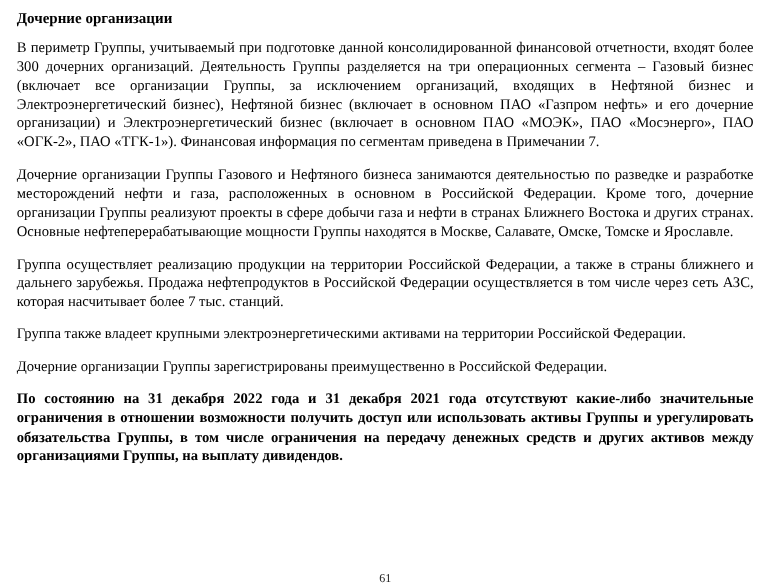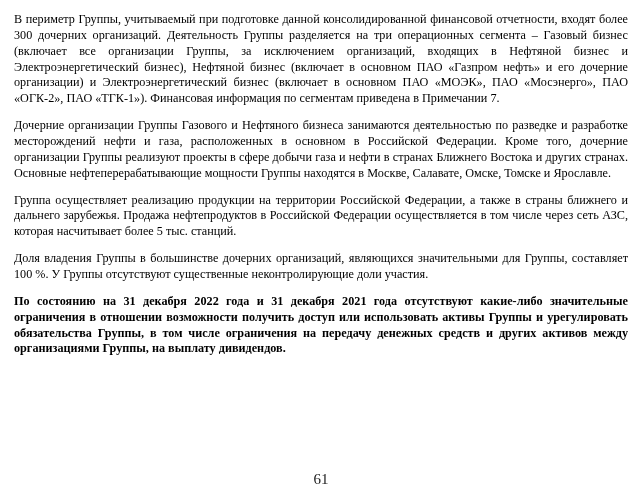--- a/index.html
+++ b/index.html
@@ -41,31 +41,33 @@
     margin-bottom: 0;
     font-weight: bold;
   }
   .page-number {
     position: absolute;
     left: 0;
     right: 0;
     bottom: 2px;
     text-align: center;
     font-family: "Liberation Serif", serif;
-    font-size: 15px;
+    font-size: 10px;
     color: #222222;
   }
 </style>
 </head>
 <body>
 
 <div class="page">
 
+  <h1 class="doc-title">Дочерние организации</h1>
 
   <p class="para">В периметр Группы, учитываемый при подготовке данной консолидированной финансовой отчетности, входят более 300 дочерних организаций. Деятельность Группы разделяется на три операционных сегмента – Газовый бизнес (включает все организации Группы, за исключением организаций, входящих в Нефтяной бизнес и Электроэнергетический бизнес), Нефтяной бизнес (включает в основном ПАО «Газпром нефть» и его дочерние организации) и Электроэнергетический бизнес (включает в основном ПАО «МОЭК», ПАО «Мосэнерго», ПАО «ОГК-2», ПАО «ТГК-1»). Финансовая информация по сегментам приведена в Примечании 7.</p>
   <p class="para">Дочерние организации Группы Газового и Нефтяного бизнеса занимаются деятельностью по разведке и разработке месторождений нефти и газа, расположенных в основном в Российской Федерации. Кроме того, дочерние организации Группы реализуют проекты в сфере добычи газа и нефти в странах Ближнего Востока и других странах. Основные нефтеперерабатывающие мощности Группы находятся в Москве, Салавате, Омске, Томске и Ярославле.</p>
-  <p class="para">Группа осуществляет реализацию продукции на территории Российской Федерации, а также в страны ближнего и дальнего зарубежья. Продажа нефтепродуктов в Российской Федерации осуществляется в том числе через сеть АЗС, которая насчитывает более 5 тыс. станций.</p>
-  <p class="para">Доля владения Группы в большинстве дочерних организаций, являющихся значительными для Группы, составляет 100 %. У Группы отсутствуют существенные неконтролирующие доли участия.</p>
+  <p class="para">Группа осуществляет реализацию продукции на территории Российской Федерации, а также в страны ближнего и дальнего зарубежья. Продажа нефтепродуктов в Российской Федерации осуществляется в том числе через сеть АЗС, которая насчитывает более 7 тыс. станций.</p>
+  <p class="para">Группа также владеет крупными электроэнергетическими активами на территории Российской Федерации.</p>
+  <p class="para">Дочерние организации Группы зарегистрированы преимущественно в Российской Федерации.</p>
   <p class="para">По состоянию на 31 декабря 2022 года и 31 декабря 2021 года отсутствуют какие-либо значительные ограничения в отношении возможности получить доступ или использовать активы Группы и урегулировать обязательства Группы, в том числе ограничения на передачу денежных средств и других активов между организациями Группы, на выплату дивидендов.</p>
 
   <div class="page-number">61</div>
 
 </div>
 
 </body></html>

